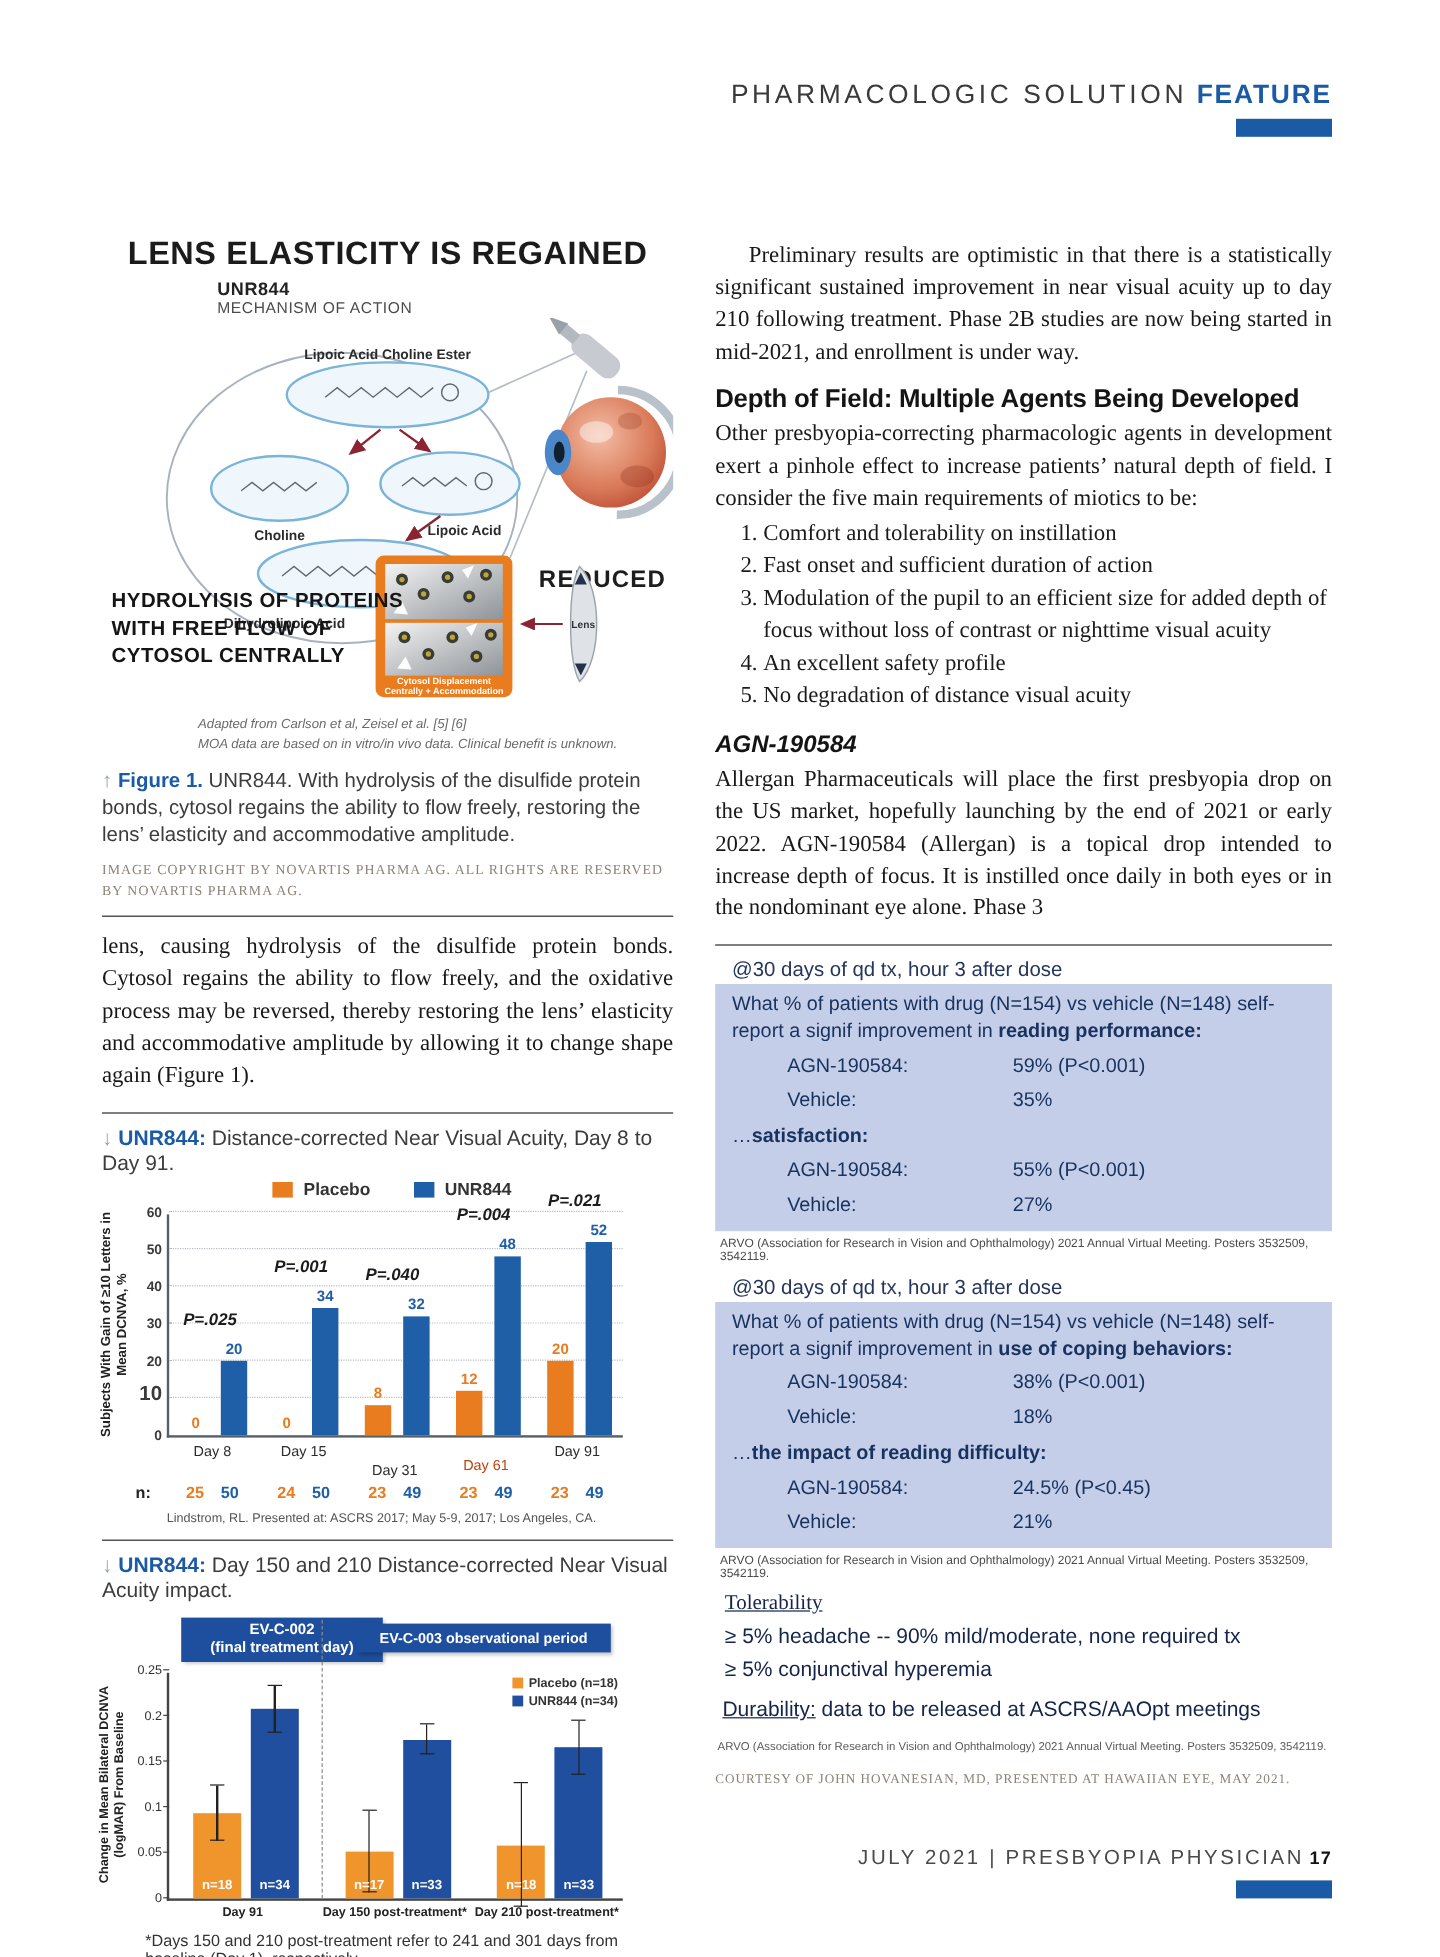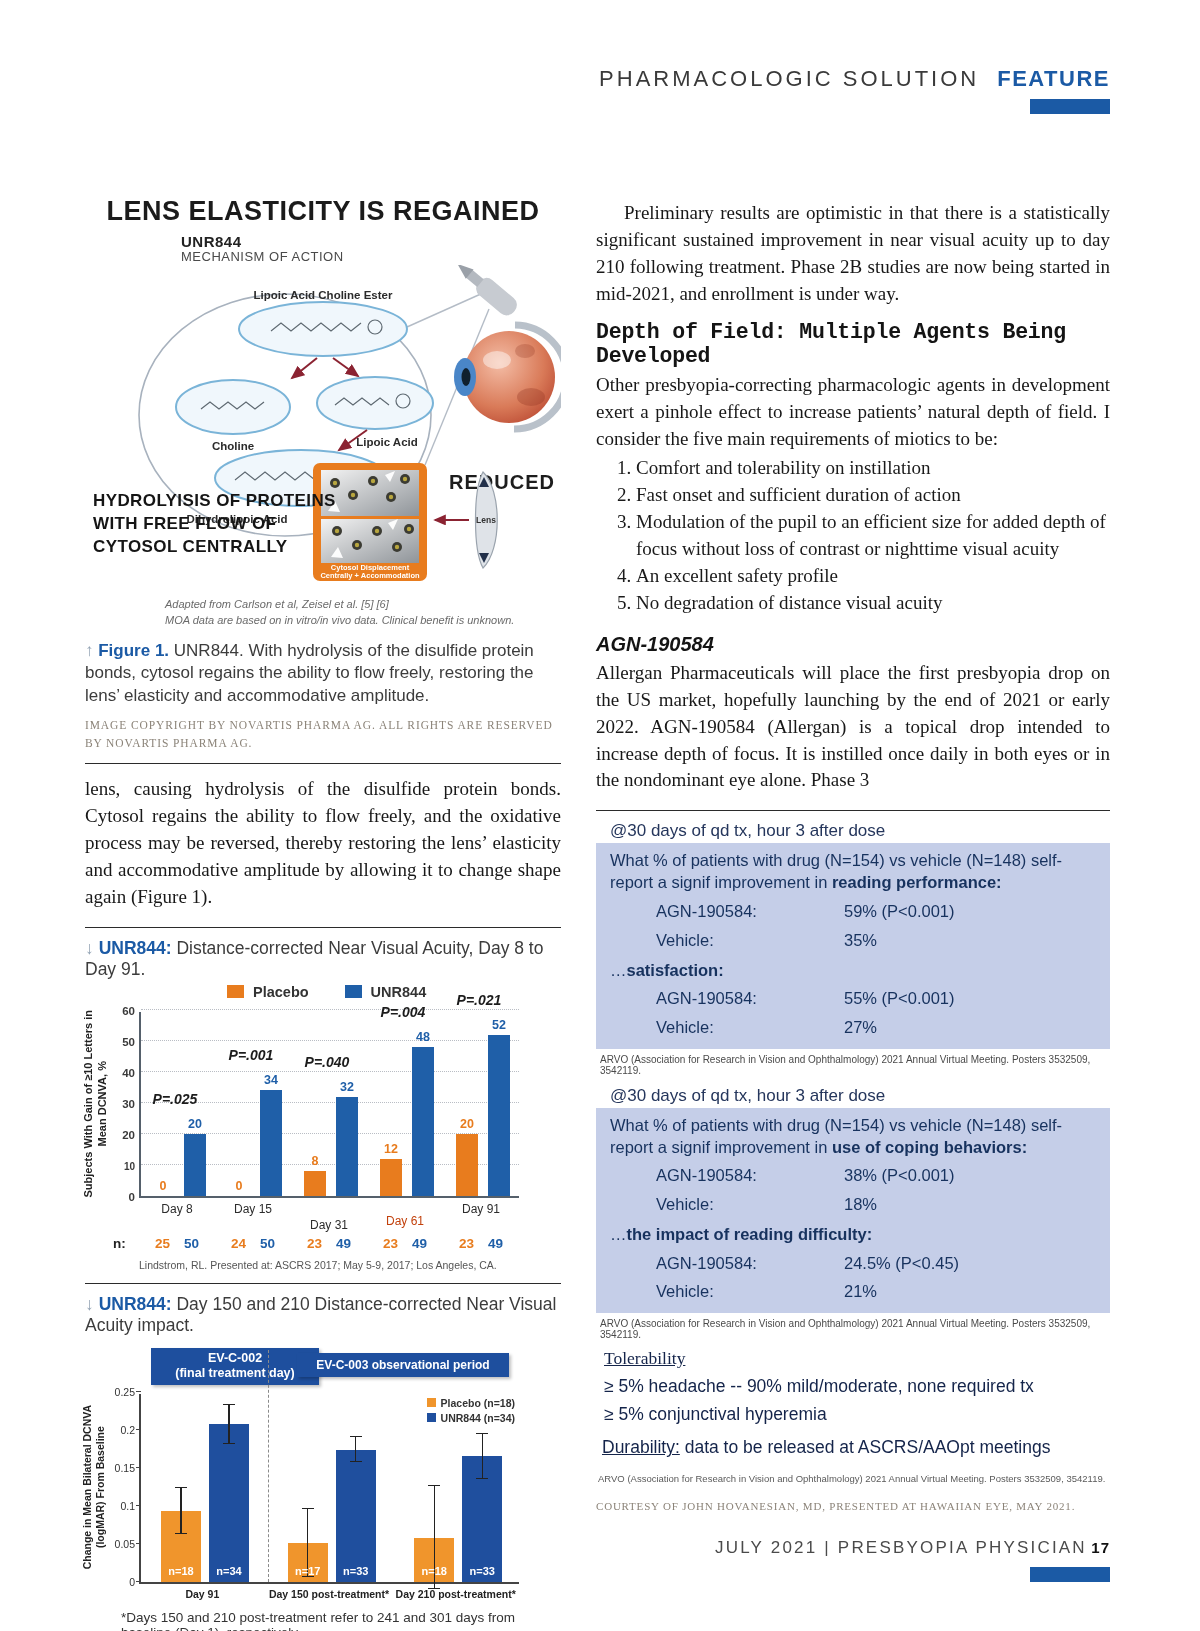--- a/index.html
+++ b/index.html
@@ -2,21 +2,21 @@
 <html><head>
 <meta charset="utf-8">
 <style>
   * { box-sizing: border-box; margin: 0; padding: 0; }
   html,body { width:1200px; height:1631px; background:#ffffff; overflow:hidden;
     font-family:"Liberation Sans", sans-serif; color:#1a1a1a; }
   .page { position:relative; width:1200px; height:1631px; background:#fff; }
 
   
   .hdr { position:absolute; top:66px; right:90px; text-align:right; }
-  .hdr-row { display:flex; align-items:baseline; gap:18px; justify-content:flex-end; }
+  .hdr-row { display:flex; align-items:baseline; gap:8px; justify-content:flex-end; }
   .kicker { font-size:22px; letter-spacing:3px; color:#3a3a3a; font-weight:400; }
   .feature { font-size:22px; letter-spacing:1.5px; color:#1b5aa5; font-weight:bold; }
   .hdr-bar { width:80px; height:15px; background:#1b5aa5; margin-left:auto; margin-top:7px; }
 
   
   .colL { position:absolute; left:85px; top:196px; width:476px; }
   .colR { position:absolute; left:596px; top:200px; width:514px; }
 
   .serif { font-family:"Liberation Serif", serif; font-size:19px; line-height:1.42; text-align:justify; color:#181818; }
   .indent { text-indent:28px; }
@@ -41,21 +41,21 @@
   .chart-head { font-size:17.5px; color:#3c3c3c; margin-top:10px; }
   .head-arrow { color:#93a3b4; font-weight:bold; }
   .head-drug { color:#1b5aa5; font-weight:bold; }
   .chart-cite { font-size:10.5px; color:#555; margin:8px 0 2px 54px; }
   .chart2-foot { font-size:13.5px; color:#333; margin:10px 0 0 36px; }
   .tiny-note { font-size:9.5px; color:#5a5a5a; margin-left:16px; line-height:1.5; }
   .courtesy { font-family:"Liberation Serif", serif; font-size:11px; letter-spacing:.8px;
     color:#8b8378; margin-top:10px; }
 
   
-  .h-sans { font-size:21.5px; font-weight:bold; color:#141414; letter-spacing:-.2px; margin:12px 0 4px;font-family:Liberation Mono, monospace; }
+  .h-sans { font-size:21.5px; font-weight:bold; color:#141414; letter-spacing:-.2px; margin:12px 0 4px; }
   .h-agn { font-size:20px; font-weight:bold; font-style:italic; color:#141414; margin:16px 0 4px; }
   ol.req { margin:2px 0 10px 40px; font-family:"Liberation Serif", serif; font-size:19px; line-height:1.42; }
   .panel-head { color:#25365c; font-size:17px; margin:10px 0 2px 14px; }
   .panel { background:#c5cee8; color:#17325e; font-size:16.5px; line-height:1.32; padding:7px 10px 10px 14px; }
   .panel b { font-weight:bold; }
   .prow { display:flex; margin-top:7px; }
   .plabel { width:188px; margin-left:46px; }
   .panel-sub { margin-top:8px; }
   .panel-cite { font-size:10px; color:#4a4a4a; margin:5px 0 8px 4px; }
   .nvptq { font-size:14.5px; color:#1c1c1c; line-height:1.38; margin:10px 0 12px 8px; }
@@ -224,21 +224,21 @@
 
     <div id="chart1">
         <div style="position: relative; margin: 32px 0px 0px 54px; width: 380px; height: 186px; border-left: 2px solid rgb(85, 96, 107); border-bottom: 2px solid rgb(85, 96, 107);">
           <div style="position: absolute; left: 0px; right: 0px; bottom: 31px; border-top: 1.5px dotted rgb(185, 189, 196);"></div>
           <div style="position: absolute; left: 0px; right: 0px; bottom: 62px; border-top: 1.5px dotted rgb(185, 189, 196);"></div>
           <div style="position: absolute; left: 0px; right: 0px; bottom: 93px; border-top: 1.5px dotted rgb(185, 189, 196);"></div>
           <div style="position: absolute; left: 0px; right: 0px; bottom: 124px; border-top: 1.5px dotted rgb(185, 189, 196);"></div>
           <div style="position: absolute; left: 0px; right: 0px; bottom: 155px; border-top: 1.5px dotted rgb(185, 189, 196);"></div>
           <div style="position: absolute; left: 0px; right: 0px; bottom: 186px; border-top: 1.5px dotted rgb(185, 189, 196);"></div>
           <div style="position: absolute; left: -34px; width: 28px; text-align: right; bottom: -7px; font-size: 11.5px; font-weight: bold; color: rgb(58, 58, 58);">0</div>
-          <div style="position: absolute; left: -34px; width: 28px; text-align: right; bottom: 24px; font-size: 10px; font-weight: bold; color: rgb(58, 58, 58);">10</div>
+          <div style="position: absolute; left: -34px; width: 28px; text-align: right; bottom: 24px; font-size: 17px; font-weight: bold; color: rgb(58, 58, 58);">10</div>
           <div style="position: absolute; left: -34px; width: 28px; text-align: right; bottom: 55px; font-size: 11.5px; font-weight: bold; color: rgb(58, 58, 58);">20</div>
           <div style="position: absolute; left: -34px; width: 28px; text-align: right; bottom: 86px; font-size: 11.5px; font-weight: bold; color: rgb(58, 58, 58);">30</div>
           <div style="position: absolute; left: -34px; width: 28px; text-align: right; bottom: 117px; font-size: 11.5px; font-weight: bold; color: rgb(58, 58, 58);">40</div>
           <div style="position: absolute; left: -34px; width: 28px; text-align: right; bottom: 148px; font-size: 11.5px; font-weight: bold; color: rgb(58, 58, 58);">50</div>
           <div style="position: absolute; left: -34px; width: 28px; text-align: right; bottom: 179px; font-size: 11.5px; font-weight: bold; color: rgb(58, 58, 58);">60</div>
           <div style="position: absolute; left: -148px; top: 78px; width: 206px; transform: rotate(-90deg); text-align: center; font-size: 11px; font-weight: bold; color: rgb(34, 34, 34); line-height: 1.25;">Subjects With Gain of ≥10 Letters in Mean DCNVA, %</div>
           <div style="position: absolute; top: -28px; left: 86px; display: flex; gap: 36px; font-size: 14.5px; font-weight: bold; color: rgb(51, 51, 51); align-items: center;">
             <div style="display: flex; align-items: center; gap: 9px;">
               <div style="width: 17px; height: 13px; background: rgb(232, 124, 30);"></div>
               <div>Placebo</div>

